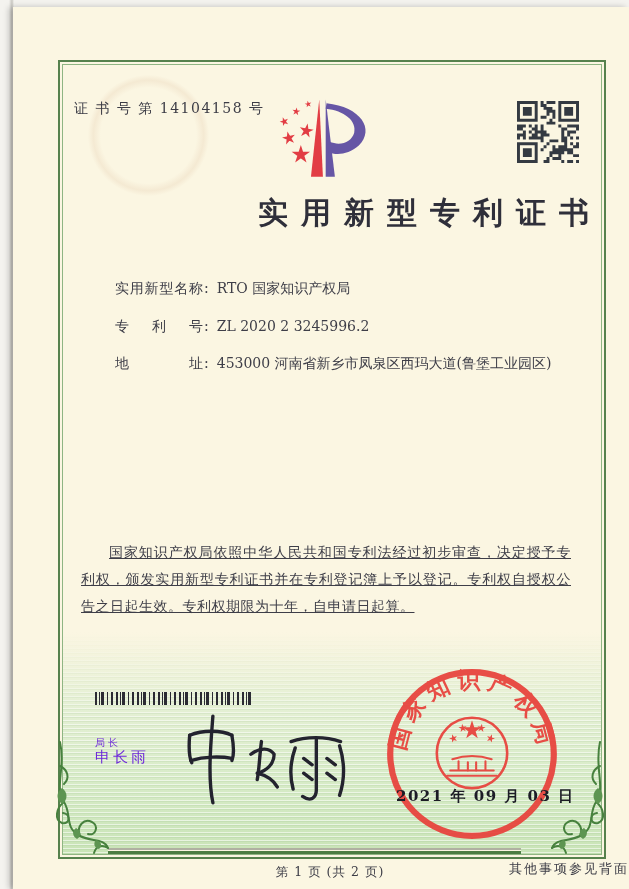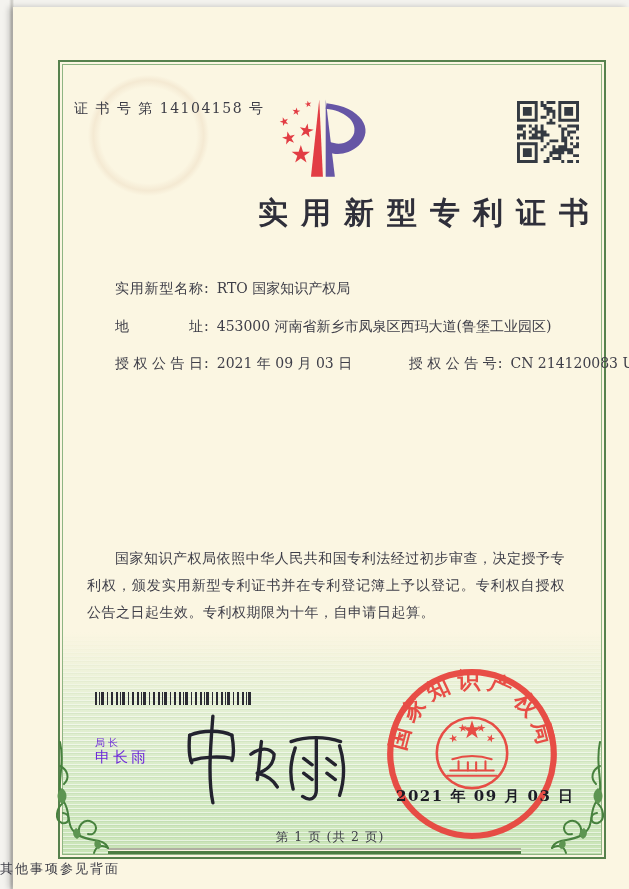--- a/index.html
+++ b/index.html
@@ -32,38 +32,38 @@
          font-size:30px;font-weight:bold;color:#2f2f3a;letter-spacing:13px;text-indent:13px;}
   
   .fields{position:absolute;left:75px;top:280px;width:510px;font-size:14px;color:#3e3e48;}
   .frow{margin-bottom:21.5px;line-height:16px;white-space:nowrap;}
   .lbl{display:inline-block;width:88px;text-align:justify;text-align-last:justify;vertical-align:bottom;margin-left:40px;}
   .colon{margin:0 8px 0 1px;}
   .val1{display:inline-block;width:152px;}
   
   .paras{position:absolute;left:75px;top:533px;width:502px;font-size:14px;line-height:27px;
          color:#3e3e48;letter-spacing:0.5px;text-align:justify;}
-  .paras p{margin:12px;text-indent:2em;}
+  .paras p{margin:6px;text-indent:2em;text-decoration:underline;}
   
   .barcode{position:absolute;left:95px;top:692px;width:158px;height:13px;
          background:repeating-linear-gradient(90deg,#2c2c34 0 2px,transparent 2px 4px,#2c2c34 4px 5px,transparent 5px 6px,#2c2c34 6px 9px,transparent 9px 12px,#2c2c34 12px 13px,transparent 13px 16px,#2c2c34 16px 18px,transparent 18px 21px);}
   .sig-title{position:absolute;left:95px;top:736px;font-size:10px;color:#6d28d9;letter-spacing:3px;}
   .sig-name{position:absolute;left:95px;top:748px;font-size:15px;color:#6d28d9;letter-spacing:3px;}
   .signature{position:absolute;left:170px;top:712px;width:185px;height:95px;}
   .seal{position:absolute;left:384px;top:666px;width:176px;height:176px;opacity:0.92;}
   .seal-date{position:absolute;left:396px;top:787px;font-size:15px;font-weight:bold;
          color:#1c1c26;letter-spacing:1.5px;white-space:nowrap;}
-  .page-info{position:absolute;left:58px;top:829px;width:544px;text-align:center;
+  .page-info{position:absolute;left:58px;top:864px;width:544px;text-align:center;
          font-size:12.5px;color:#3c3c46;letter-spacing:1px;}
   .bottom-rule{position:absolute;left:108px;right:108px;top:848px;height:6px;
          background:linear-gradient(to bottom,#b0b0a2 0 1.5px,#fbf6e2 1.5px 2.5px,#4c7d43 2.5px 6px);}
   .ornament{position:absolute;width:64px;height:118px;}
   .ornament.left{left:50px;top:740px;}
   .ornament.right{left:546px;top:740px;transform:scaleX(-1);}
-  .back-note{position:absolute;left:0;top:860px;width:629px;text-align:left;
+  .back-note{position:absolute;left:0;top:860px;width:629px;text-align:right;
          font-size:13px;color:#3c3c46;letter-spacing:2px;}
 </style>
 </head>
 <body>
 
 <div class="screen">
   <div class="scan-edge"></div>
   <div class="paper">
 
     <div class="watermark"></div>
@@ -106,24 +106,24 @@
         </g>
       </svg>
 
       <div class="title">实用新型专利证书</div>
 
       <div class="fields">
         <div class="frow">
           <span class="lbl">实用新型名称</span><span class="colon">:</span><span>RTO 国家知识产权局</span>
         </div>
         <div class="frow">
-          <span class="lbl">地址</span><span class="colon">:</span><span>453000 河南省新乡市凤泉区西玛大道(鲁堡工业园区)</span>
+          <span class="lbl">专利号</span><span class="colon">:</span><span>ZL 2020 2 3245996.2</span>
         </div>
         <div class="frow">
-          <span class="lbl">授权公告日</span><span class="colon">:</span><span class="val1">2021 年 09 月 03 日</span><span class="lbl">授权公告号</span><span class="colon">:</span><span>CN 214120083 U</span>
+          <span class="lbl">地址</span><span class="colon">:</span><span>453000 河南省新乡市凤泉区西玛大道(鲁堡工业园区)</span>
         </div>
       </div>
 
       <div class="paras">
         <p>国家知识产权局依照中华人民共和国专利法经过初步审查，决定授予专利权，颁发实用新型专利证书并在专利登记簿上予以登记。专利权自授权公告之日起生效。专利权期限为十年，自申请日起算。</p>
       </div>
 
       <div class="barcode"></div>
 
       <div class="sig-title">局长</div>

